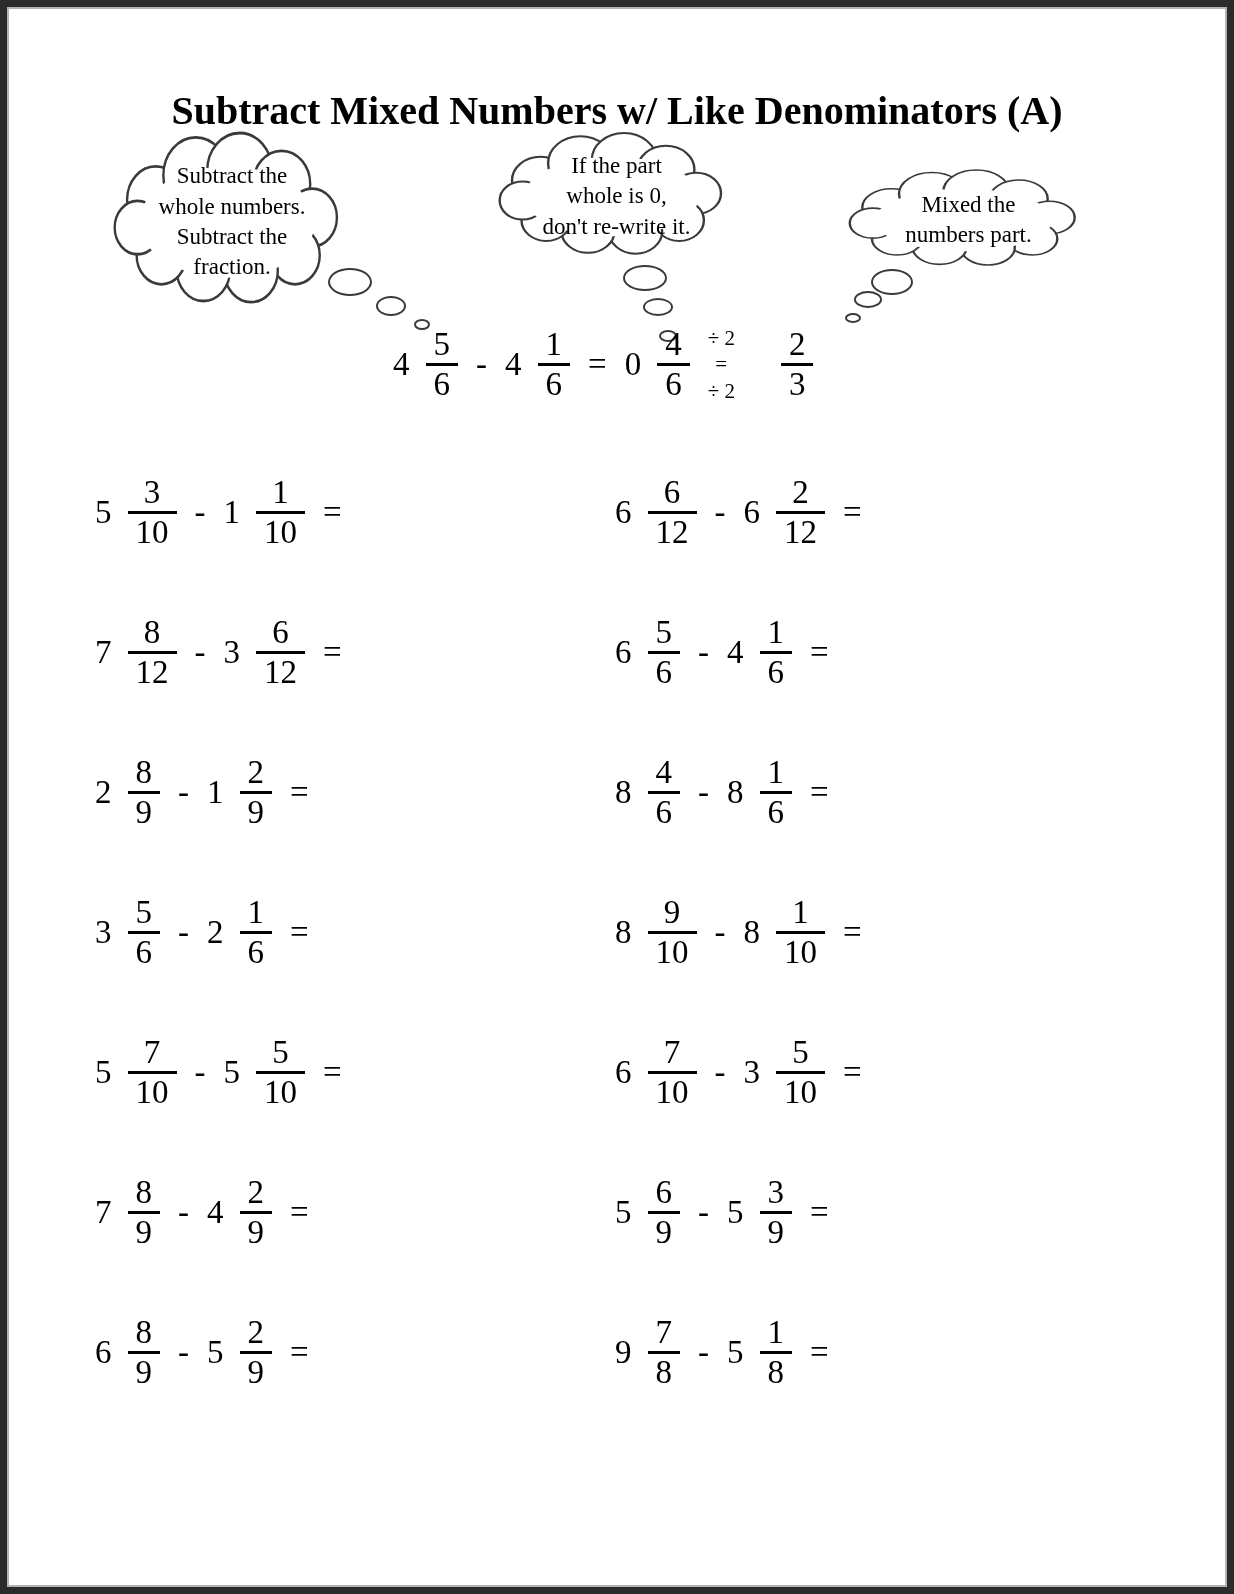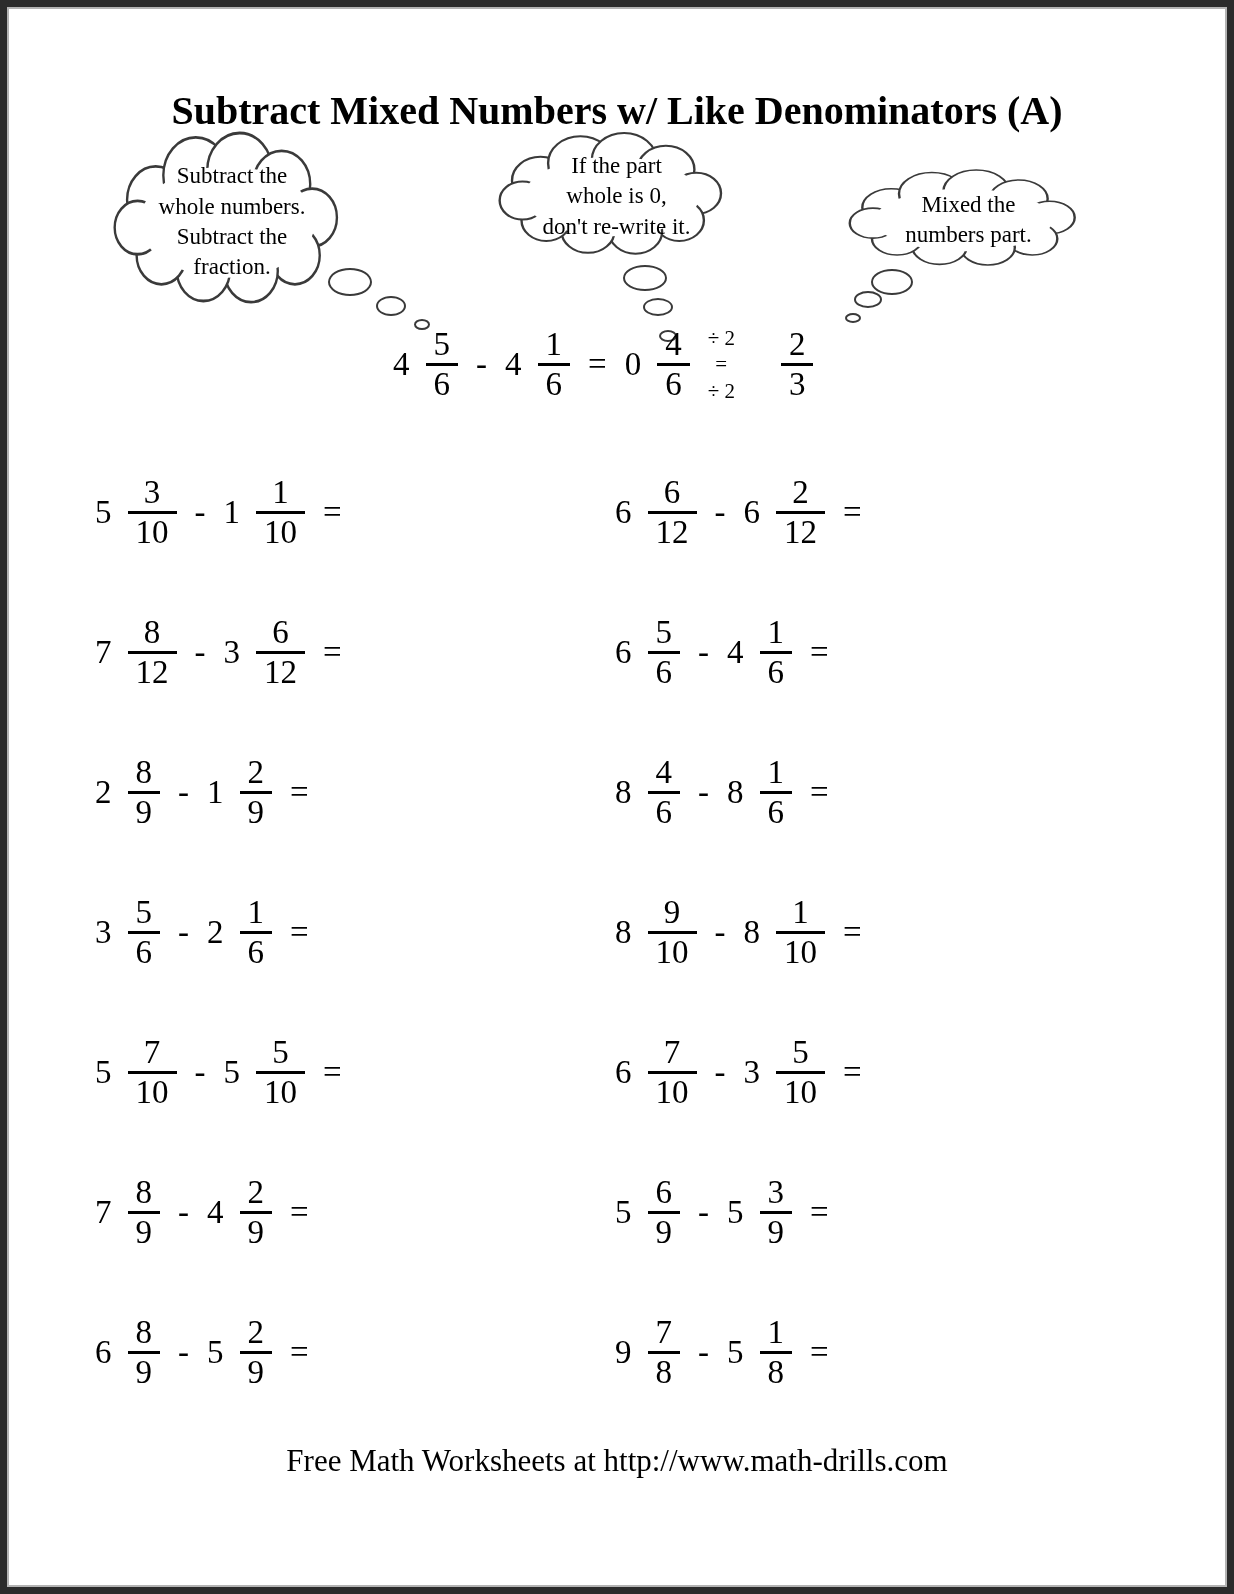--- a/index.html
+++ b/index.html
@@ -430,15 +430,14 @@
       <span class="frac">
           <span class="num">1</span>
           <span class="bar"></span>
           <span class="den">8</span>
         </span>
       <span class="op">=</span>
     </div>
 
   </div>
 
-  <div class="footer">Free Math Worksheets at http://www.math-drills.com</div>
 
 </div>
 
 </body></html>

